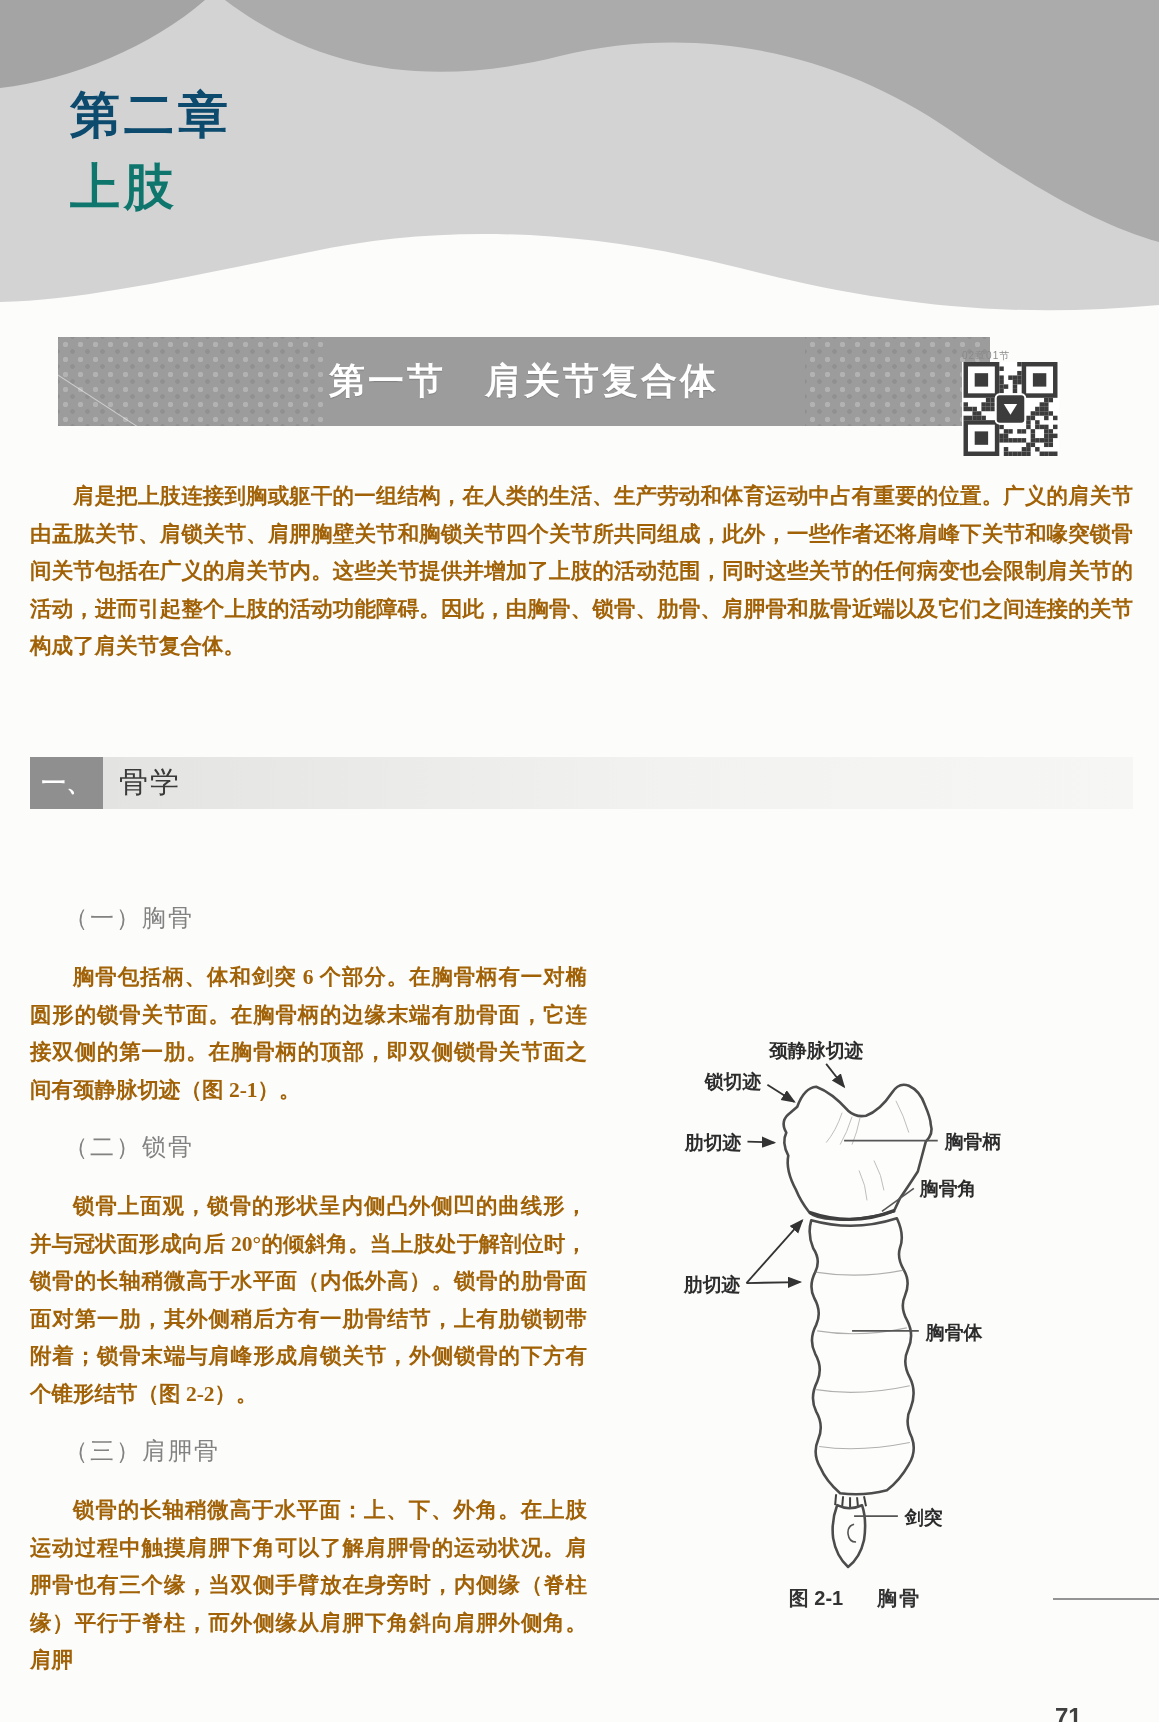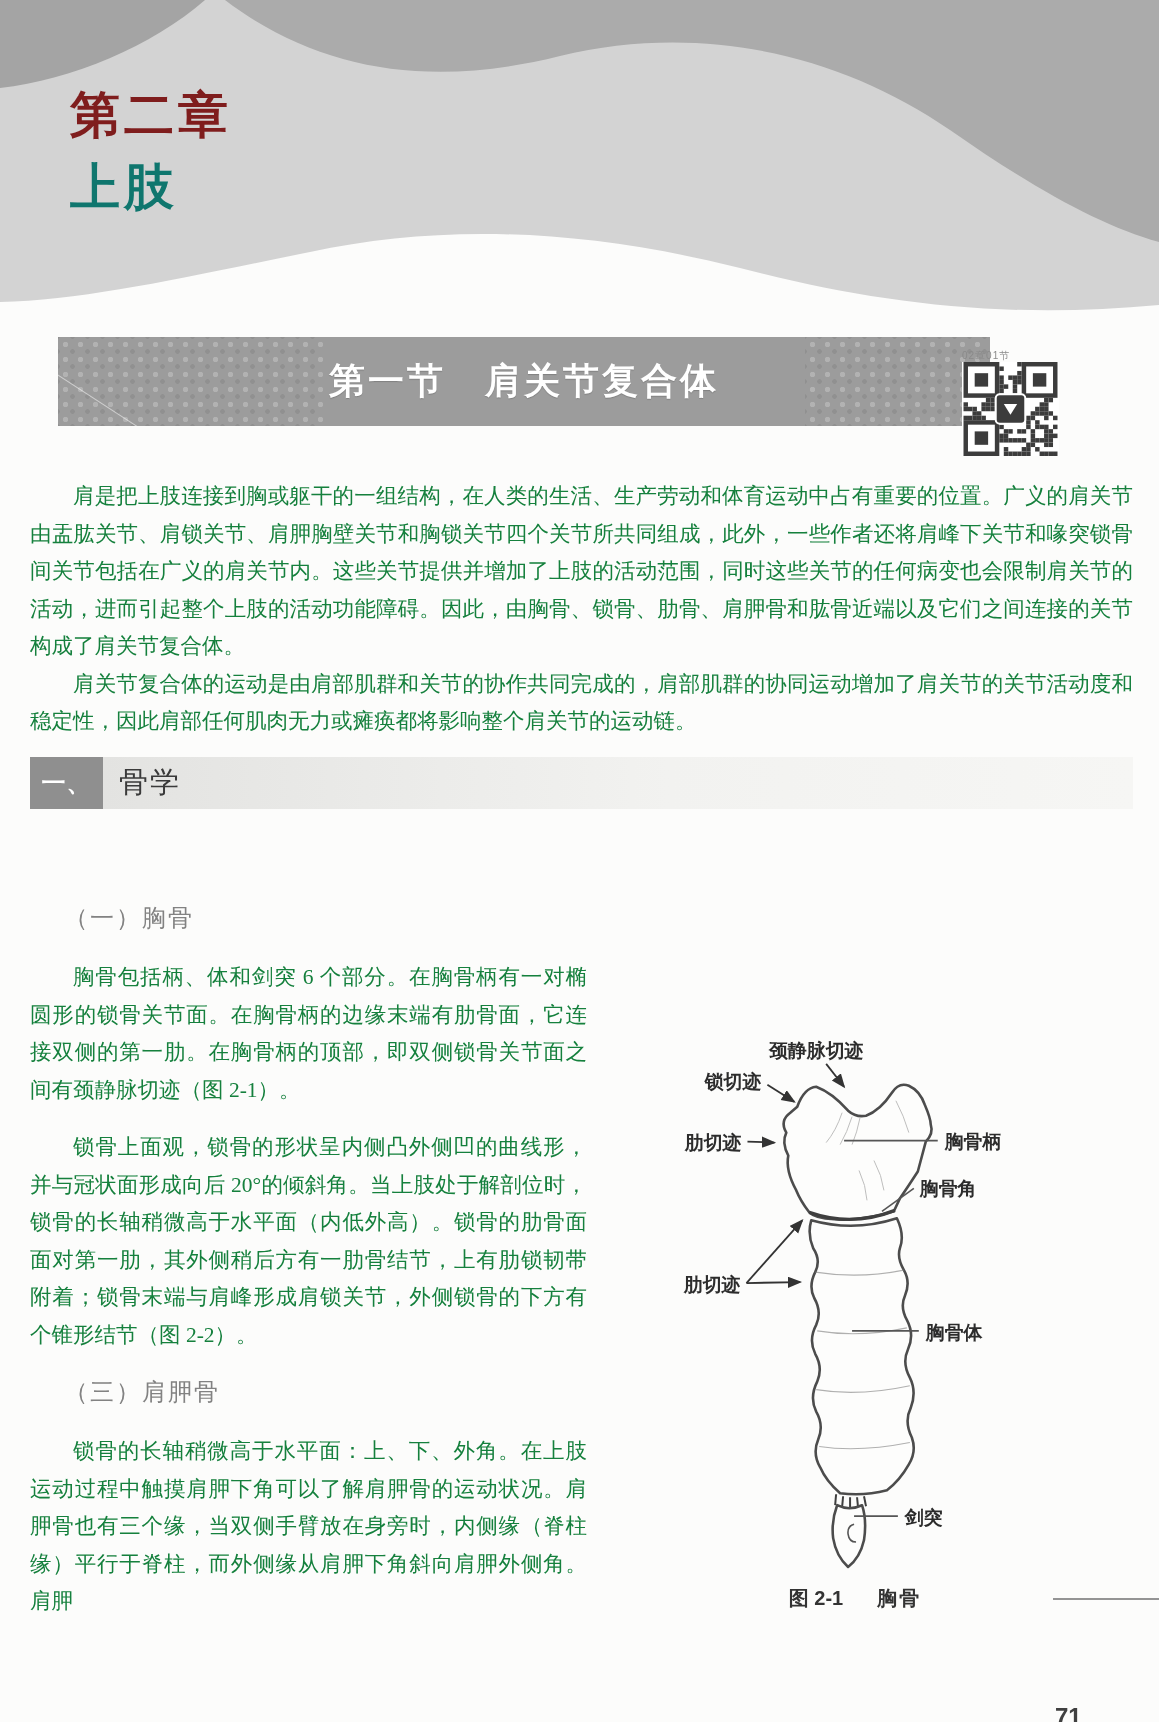--- a/index.html
+++ b/index.html
@@ -1,40 +1,40 @@
 <!DOCTYPE html>
 <html><head>
 <meta charset="utf-8">
 <style>
   html,body{margin:0;padding:0;background:#e9e9e9;}
   .page{position:relative;width:1159px;height:1722px;margin:0 auto;background:#fcfcfb;overflow:hidden;
         font-family:"Liberation Serif","DejaVu Serif",serif;color:#2e2e2e;}
   
   .header-wave{position:absolute;left:0;top:0;width:1159px;height:320px;}
   .chapter-block{position:absolute;left:70px;top:86px;font-family:"Liberation Sans","DejaVu Sans",sans-serif;}
-  .chapter-number{font-size:50px;font-weight:bold;color:#7f1d1d;letter-spacing:4px;line-height:58px;}
+  .chapter-number{font-size:50px;font-weight:bold;color:#0c4a6e;letter-spacing:4px;line-height:58px;}
   .chapter-title{font-size:50px;font-weight:bold;color:#0f766e;letter-spacing:4px;line-height:58px;margin-top:14px;}
   
   .banner{position:absolute;left:30px;top:337px;width:932px;height:89px;background:#9c9c9c;overflow:hidden;margin-left:28px;}
   .banner .dots-left,.banner .dots-right{position:absolute;top:0;bottom:0;
       background-image:radial-gradient(circle,rgba(255,255,255,.22) 2.5px,transparent 3px),
                        radial-gradient(circle,rgba(60,60,60,.12) 2px,transparent 2.6px);
       background-size:15px 15px,15px 15px;background-position:0 0,7px 7px;}
   .banner .dots-left{left:0;width:265px;}
   .banner .dots-right{right:0;width:185px;}
   .banner .diag{position:absolute;left:-30px;top:18px;width:190px;height:1px;background:rgba(255,255,255,.5);transform:rotate(33deg);transform-origin:left top;}
   .banner-title{position:absolute;left:0;right:0;top:0;bottom:0;display:flex;align-items:center;justify-content:center;
       color:#ffffff;font-size:36px;font-weight:bold;letter-spacing:3px;text-shadow:0 1px 1px rgba(0,0,0,.18);}
   
   .qr-block{position:absolute;left:962px;top:350px;width:98px;font-family:"Liberation Sans","DejaVu Sans",sans-serif;}
   .qr-caption{font-size:10px;color:#8a8a8a;line-height:12px;letter-spacing:1px;}
   .qr-svg{display:block;background:#fff;}
   
   .intro{position:absolute;left:30px;top:478px;width:1103px;}
-  .para{font-size:21.5px;line-height:37.5px;text-align:justify;text-justify:inter-ideograph;margin:0;text-indent:2em;color:#15803d;}
+  .para{font-size:21.5px;line-height:37.5px;text-align:justify;text-justify:inter-ideograph;margin:0;text-indent:2em;color:#a16207;font-weight:bold;}
   
   .ost-bar{position:absolute;left:30px;top:757px;width:1103px;height:52px;display:flex;align-items:stretch;
            font-family:"Liberation Sans","DejaVu Sans",sans-serif;}
   .ost-badge{width:73px;background:#8f8f8f;color:#ffffff;font-size:24px;font-weight:bold;
              display:flex;align-items:center;justify-content:center;letter-spacing:1px;}
   .ost-strip{flex:1;background:linear-gradient(to right,#e3e3e1,#f2f2f0 55%,#f6f6f4);display:flex;align-items:center;}
   .ost-title{font-size:29px;font-weight:normal;color:#3a3a3a;margin-left:16px;letter-spacing:2px;}
   
   .bone-section{position:absolute;left:30px;top:880px;width:1103px;}
   .sub-heading{font-size:24px;line-height:33px;color:#828282;font-weight:400;margin:22px 0 24px 34px;letter-spacing:2px;}
@@ -184,21 +184,20 @@
         <rect x="69.75" y="11.25" width="13.5" height="13.5" fill="#3c3c3c"></rect>
         <rect x="2.25" y="60.75" width="31.5" height="31.5" fill="none" stroke="#3c3c3c" stroke-width="4.5"></rect>
         <rect x="11.25" y="69.75" width="13.5" height="13.5" fill="#3c3c3c"></rect>
         <rect x="32.4" y="32.4" width="29.7" height="29.7" rx="4" fill="#3c3c3c" stroke="#ffffff" stroke-width="2"></rect>
         <path d="M 40.5,42.300000000000004 L 54,42.300000000000004 L 47.25,53.1 Z" fill="#ffffff"></path>
       </svg>
   </div>
 
   <div class="intro">
     <p class="para">肩是把上肢连接到胸或躯干的一组结构，在人类的生活、生产劳动和体育运动中占有重要的位置。广义的肩关节由盂肱关节、肩锁关节、肩胛胸壁关节和胸锁关节四个关节所共同组成，此外，一些作者还将肩峰下关节和喙突锁骨间关节包括在广义的肩关节内。这些关节提供并增加了上肢的活动范围，同时这些关节的任何病变也会限制肩关节的活动，进而引起整个上肢的活动功能障碍。因此，由胸骨、锁骨、肋骨、肩胛骨和肱骨近端以及它们之间连接的关节构成了肩关节复合体。</p>
-    <p class="para">肩关节复合体的运动是由肩部肌群和关节的协作共同完成的，肩部肌群的协同运动增加了肩关节的关节活动度和稳定性，因此肩部任何肌肉无力或瘫痪都将影响整个肩关节的运动链。</p>
   </div>
 
   <div class="ost-bar">
     <div class="ost-badge">一、</div>
     <div class="ost-strip">
       <span class="ost-title">骨学</span>
     </div>
   </div>
 
   <div class="bone-section">
@@ -279,20 +278,21 @@
         <text class="fig-label" x="301" y="505" text-anchor="start">剑突</text>
         <line x1="294" y1="497" x2="250" y2="497" stroke="#555" stroke-width="1.6"></line>
       </svg>
       <div class="figure-caption">
         <span class="cap-label">图 2-1</span><span class="cap-title">胸骨</span>
       </div>
     </div>
 
     <p class="para para-sternum">胸骨包括柄、体和剑突 6 个部分。在胸骨柄有一对椭圆形的锁骨关节面。在胸骨柄的边缘末端有肋骨面，它连接双侧的第一肋。在胸骨柄的顶部，即双侧锁骨关节面之间有颈静脉切迹（图 2-1）。</p>
 
+    <h3 class="sub-heading">（二）锁骨</h3>
     <p class="para">锁骨上面观，锁骨的形状呈内侧凸外侧凹的曲线形，并与冠状面形成向后 20°的倾斜角。当上肢处于解剖位时，锁骨的长轴稍微高于水平面（内低外高）。锁骨的肋骨面面对第一肋，其外侧稍后方有一肋骨结节，上有肋锁韧带附着；锁骨末端与肩峰形成肩锁关节，外侧锁骨的下方有个锥形结节（图 2-2）。</p>
 
     <h3 class="sub-heading">（三）肩胛骨</h3>
     <p class="para">锁骨的长轴稍微高于水平面：上、下、外角。在上肢运动过程中触摸肩胛下角可以了解肩胛骨的运动状况。肩胛骨也有三个缘，当双侧手臂放在身旁时，内侧缘（脊柱缘）平行于脊柱，而外侧缘从肩胛下角斜向肩胛外侧角。肩胛</p>
 
   </div>
 
   <div class="footer-rule"></div>
   <div class="page-number">71</div>
 

